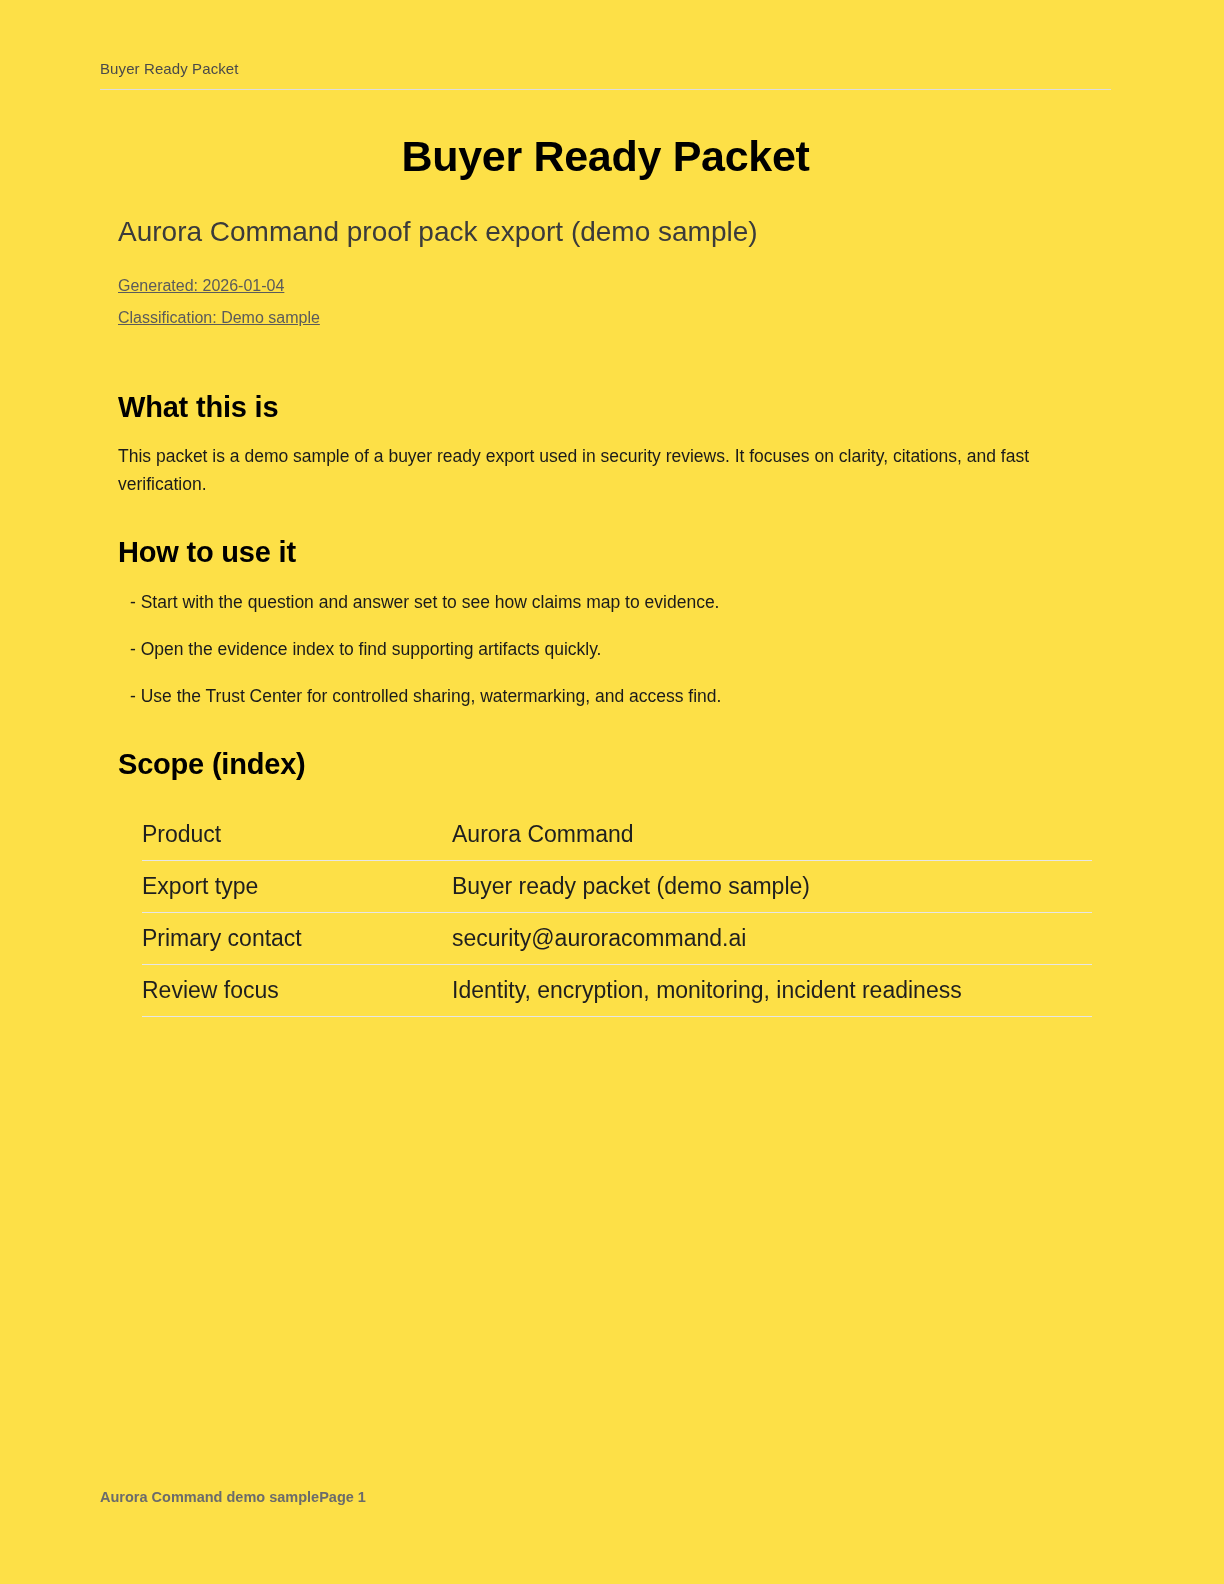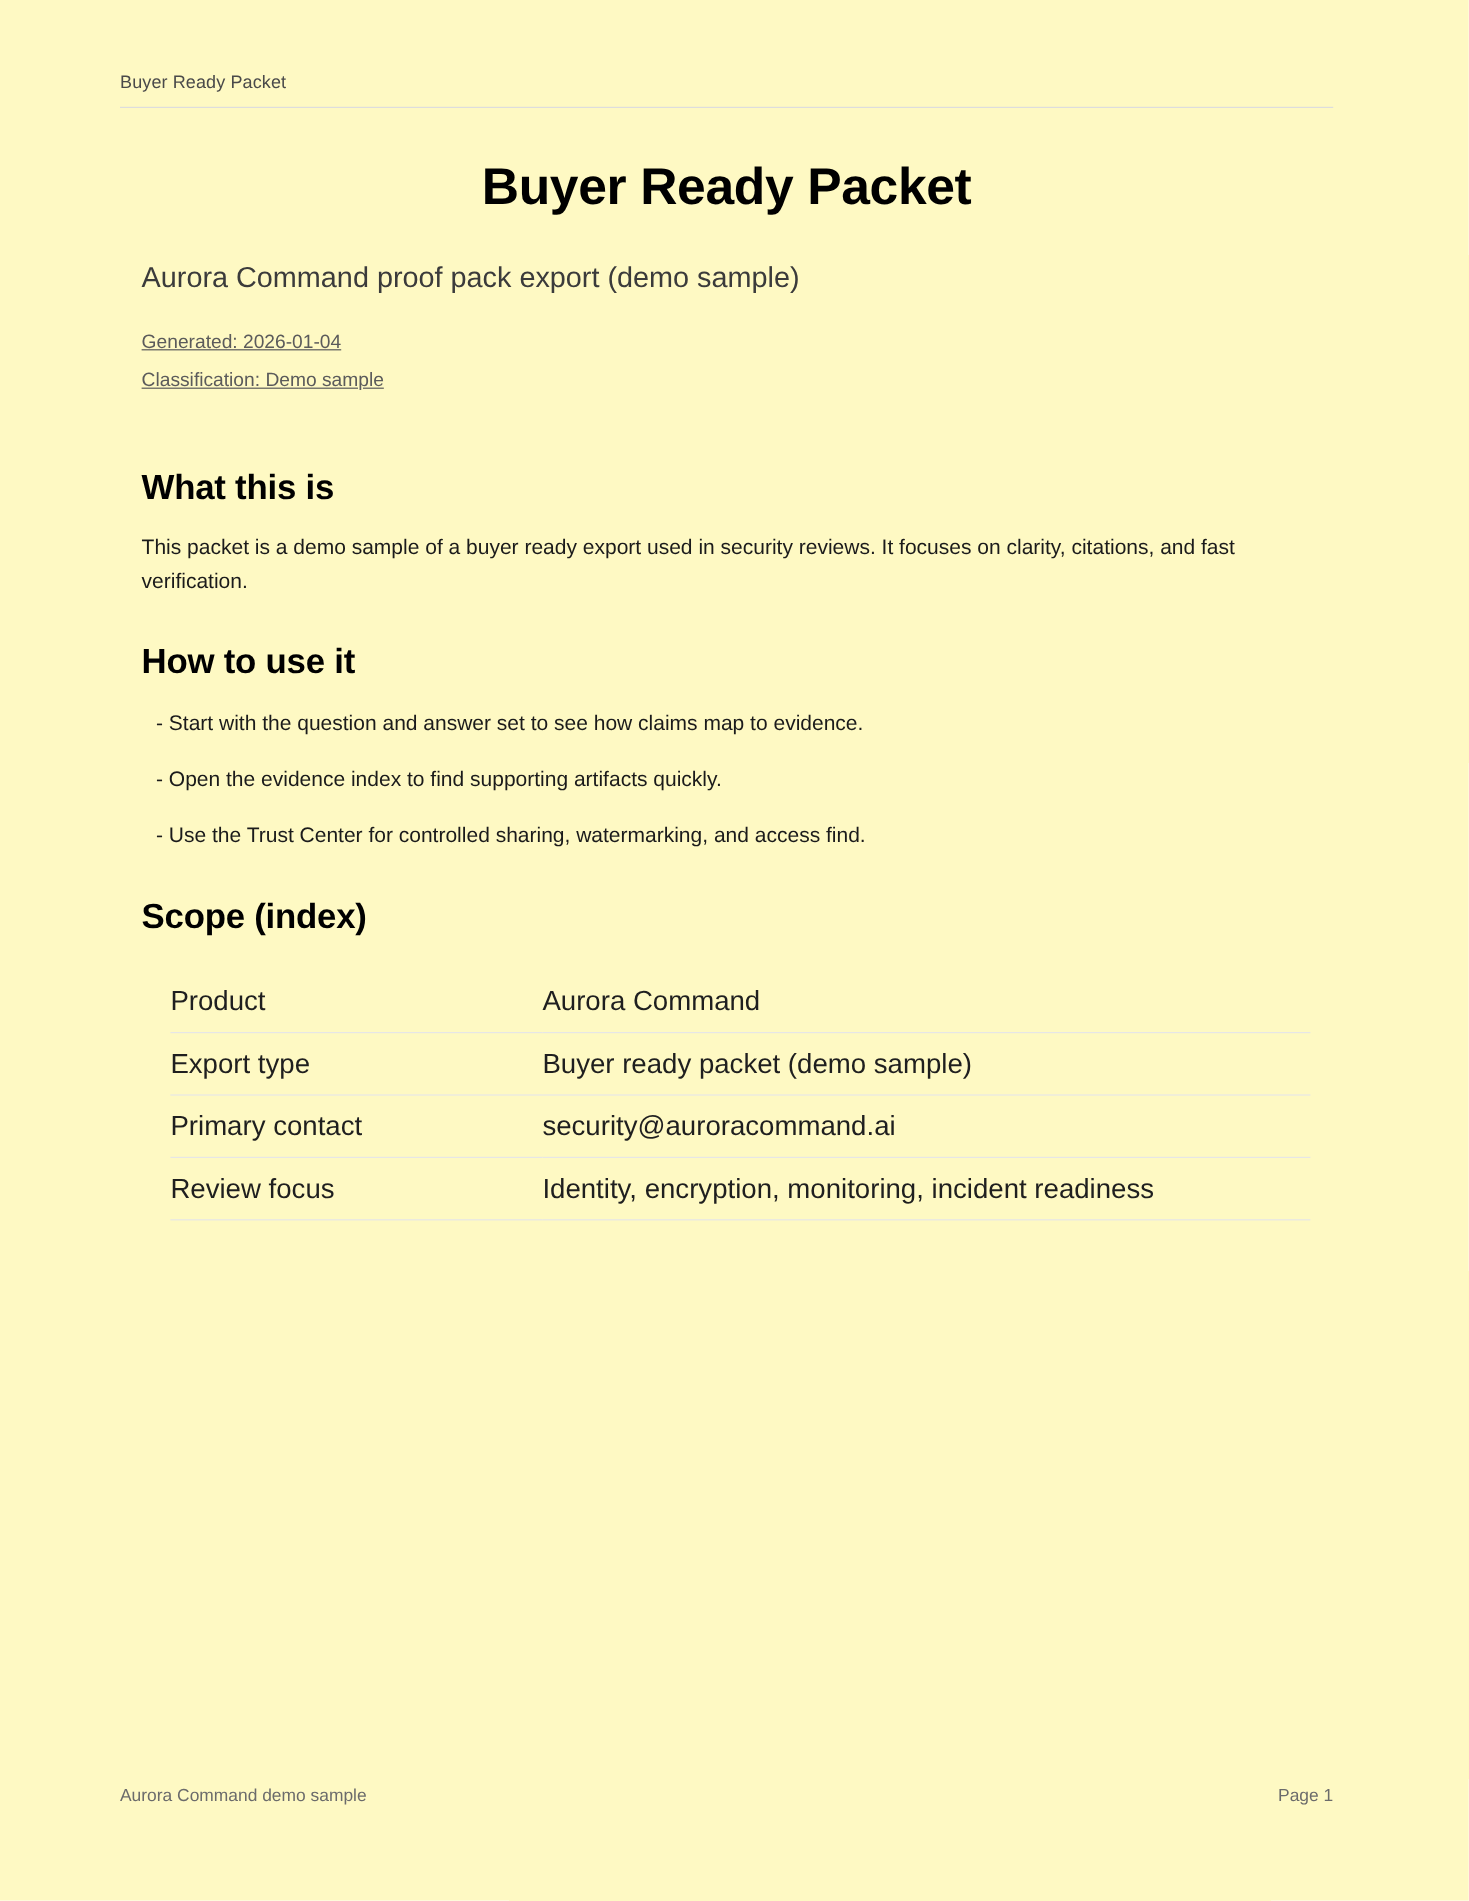--- a/index.html
+++ b/index.html
@@ -10,21 +10,21 @@
   }
   body {
     font-family: "Liberation Sans", sans-serif;
     -webkit-font-smoothing: antialiased;
   }
   .page {
     position: relative;
     width: 1224px;
     height: 1584px;
     margin: 0 auto;
-    background: #fef9c3;
+    background: #fde047;
     box-sizing: border-box;
     overflow: hidden;
   }
 
   
   .running-header {
     position: absolute;
     left: 100px;
     top: 60px;
     width: 1011px;
@@ -51,21 +51,21 @@
     font-size: 43px;
     line-height: 56px;
     font-weight: bold;
     color: #000000;
     text-align: center;
     margin: 0 0 34px 0;
     letter-spacing: -0.3px;
   }
 
   .doc-subtitle {
-    font-size: 24px;
+    font-size: 28px;
     line-height: 28px;
     color: #3b3b3b;
     margin: 0 0 24px 0;
   }
 
   .meta-line {
     font-size: 16px;
     line-height: 32px;
     color: #5b5b5b;
     margin: 0;
@@ -123,22 +123,23 @@
     width: 640px;
   }
 
   
   .page-footer {
     position: absolute;
     left: 100px;
     bottom: 78px;
     width: 1011px;
     display: flex;
-    justify-content: space-between;
+    justify-content: flex-start;
     align-items: baseline;
+    font-weight: bold;
   }
   .footer-left,
   .footer-right {
     font-size: 14.5px;
     line-height: 18px;
     color: #6b6b6b;
   }
 </style>
 </head>
 <body>

